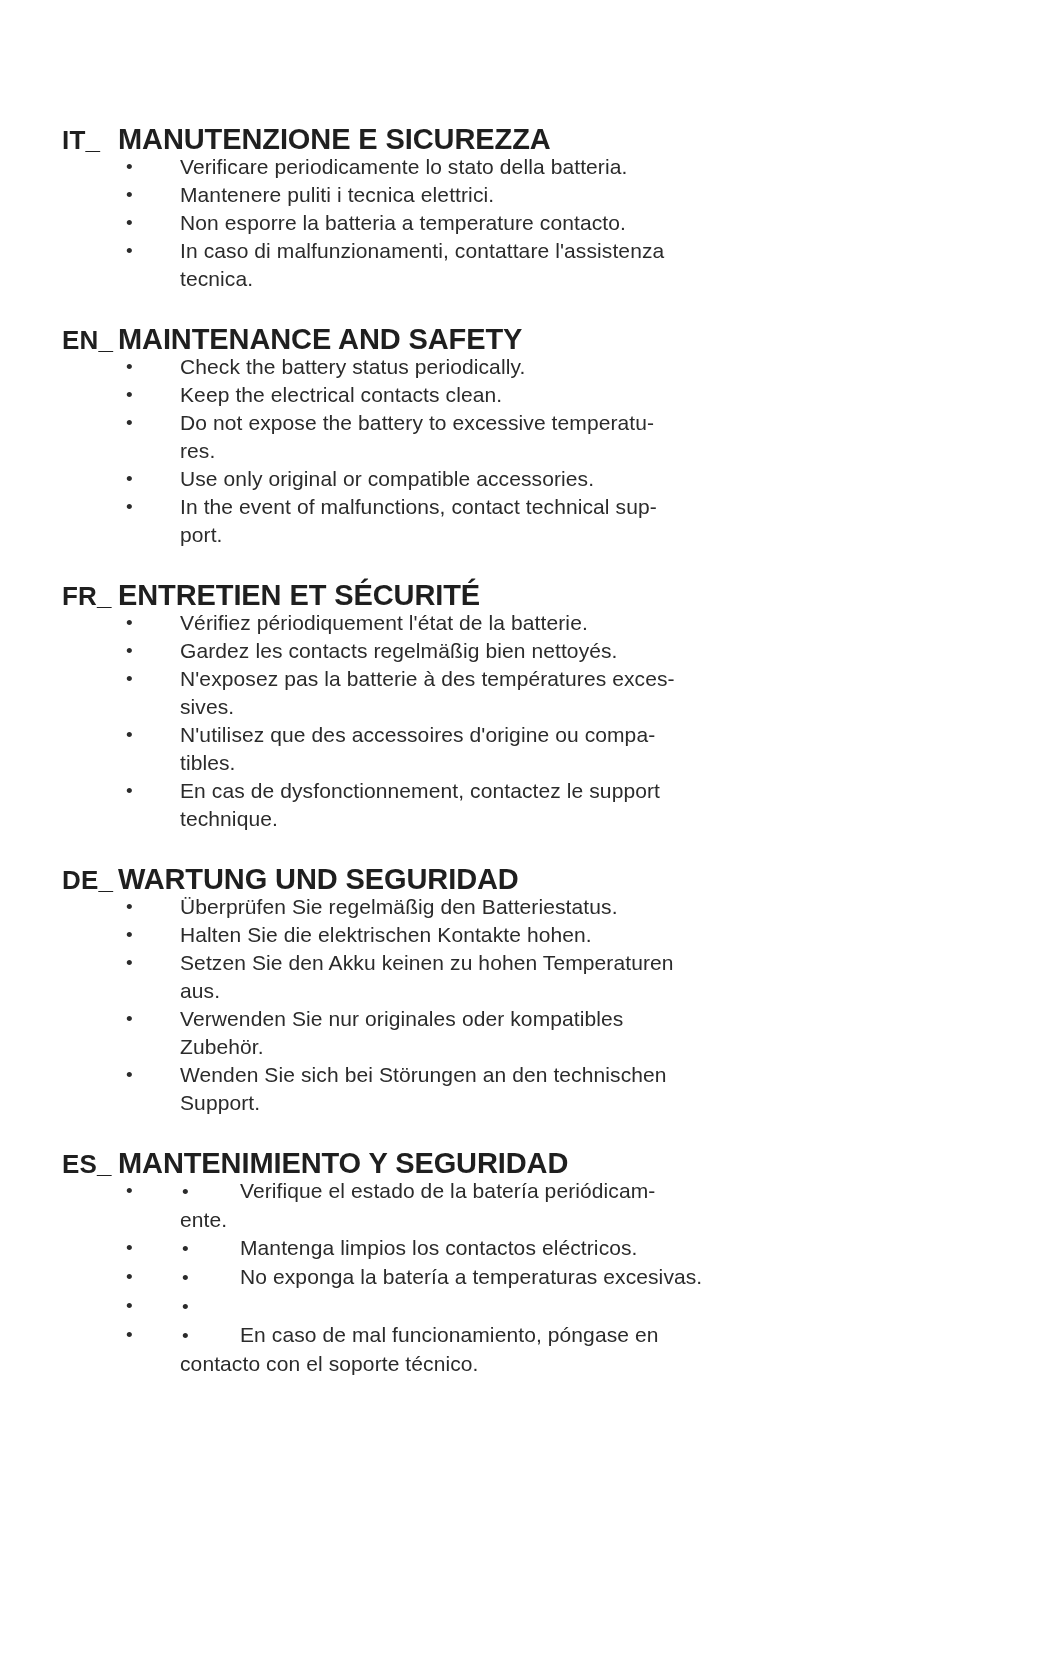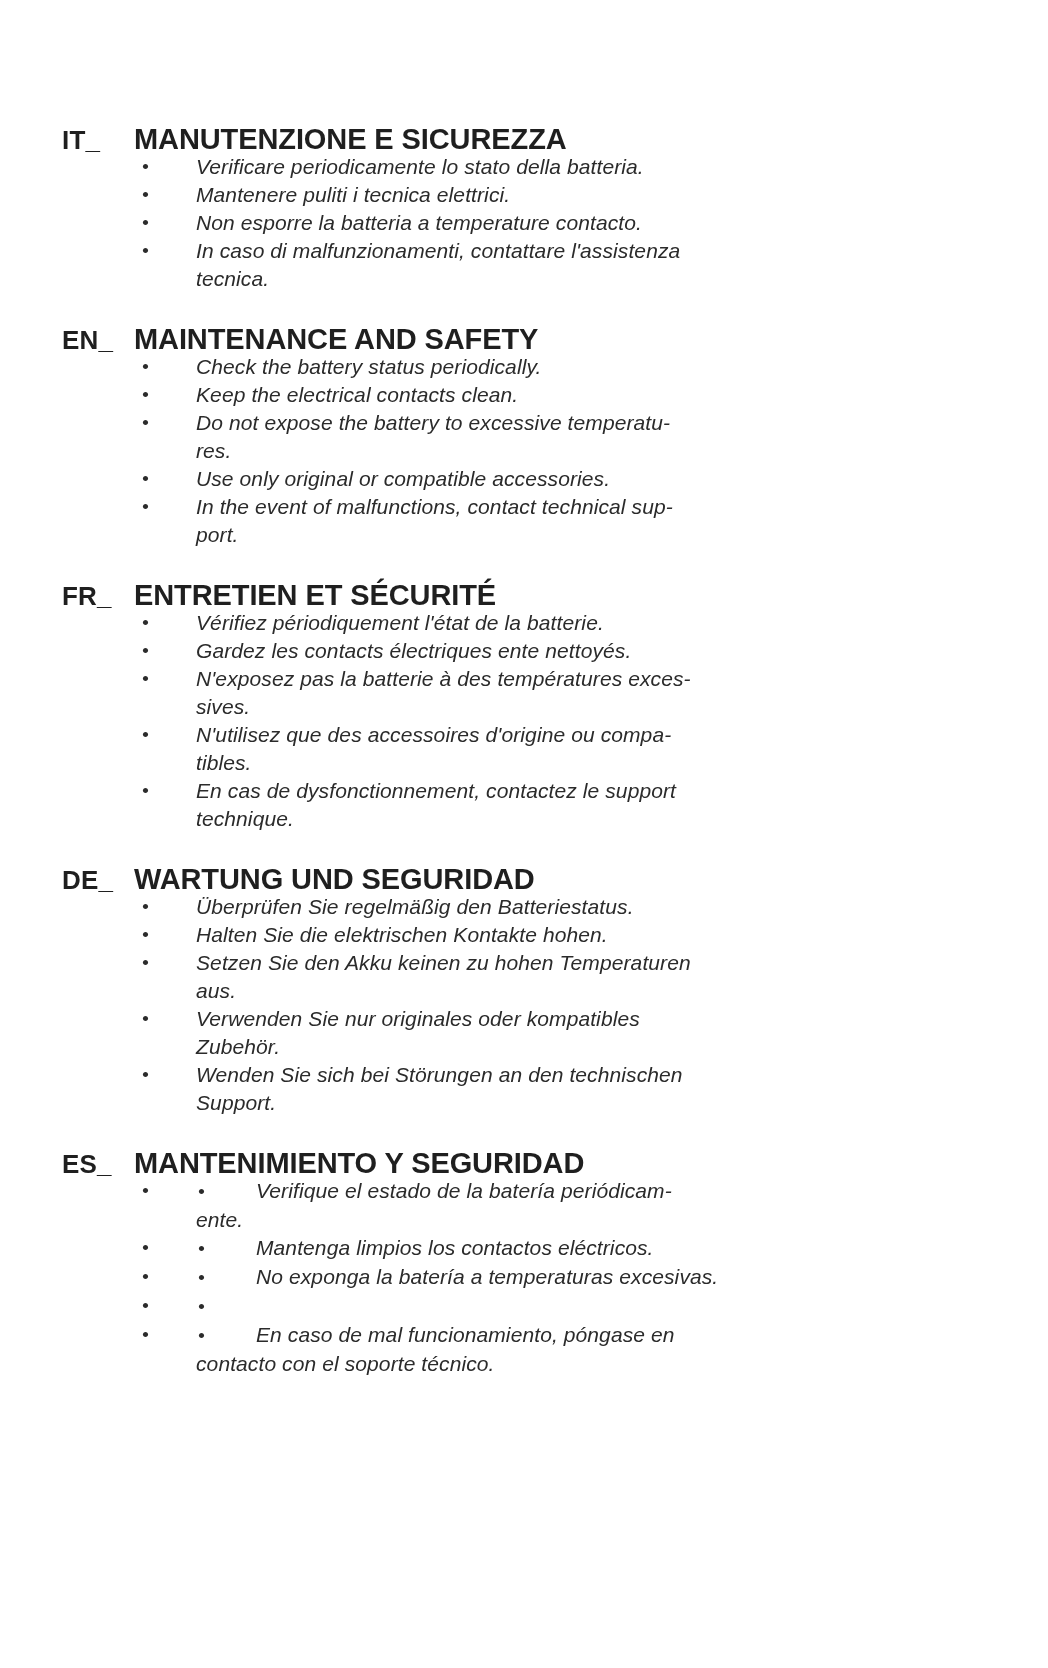--- a/index.html
+++ b/index.html
@@ -15,41 +15,40 @@
     width: 1048px;
     height: 1668px;
     background: #ffffff;
     padding: 125px 40px 0 62px;
     overflow: hidden;
   }
   .lang-section {
     display: flex;
     align-items: baseline;
     margin-bottom: 32px;
-    gap: 16px;
   }
   .lang-label {
     flex: 0 0 56px;
     width: 56px;
     font-size: 26px;
     font-weight: bold;
     color: #1f1f1f;
     line-height: 28px;
     letter-spacing: 0.2px;
     white-space: nowrap;
   }
   .section-content { flex: 1 1 auto; }
   .section-heading {
     font-size: 29px;
     font-weight: bold;
     color: #1f1f1f;
     line-height: 28px;
     letter-spacing: -0.1px;
   }
-  .item-list { list-style: none; font-style: italic; }
+  .item-list { list-style: none; }
   .item {
     position: relative;
     padding-left: 62px;
     font-size: 21px;
     line-height: 28px;
     color: #2b2b2b;
     letter-spacing: 0.1px;
   }
   .item::before {
     content: "\2022";
@@ -132,21 +131,21 @@
   <section class="lang-section">
     <div class="lang-label">FR_</div>
     <div class="section-content">
       <h2 class="section-heading">ENTRETIEN ET SÉCURITÉ</h2>
       <ul class="item-list">
   <li class="item">
     <span class="item-text">Vérifiez périodiquement l'état de la batterie.</span>
   </li>
 
   <li class="item">
-    <span class="item-text">Gardez les contacts électriques ente nettoyés.</span>
+    <span class="item-text">Gardez les contacts regelmäßig bien nettoyés.</span>
   </li>
 
   <li class="item">
     <span class="item-text">N'exposez pas la batterie à des températures exces-
 sives.</span>
   </li>
 
   <li class="item">
     <span class="item-text">N'utilisez que des accessoires d'origine ou compa-
 tibles.</span>

